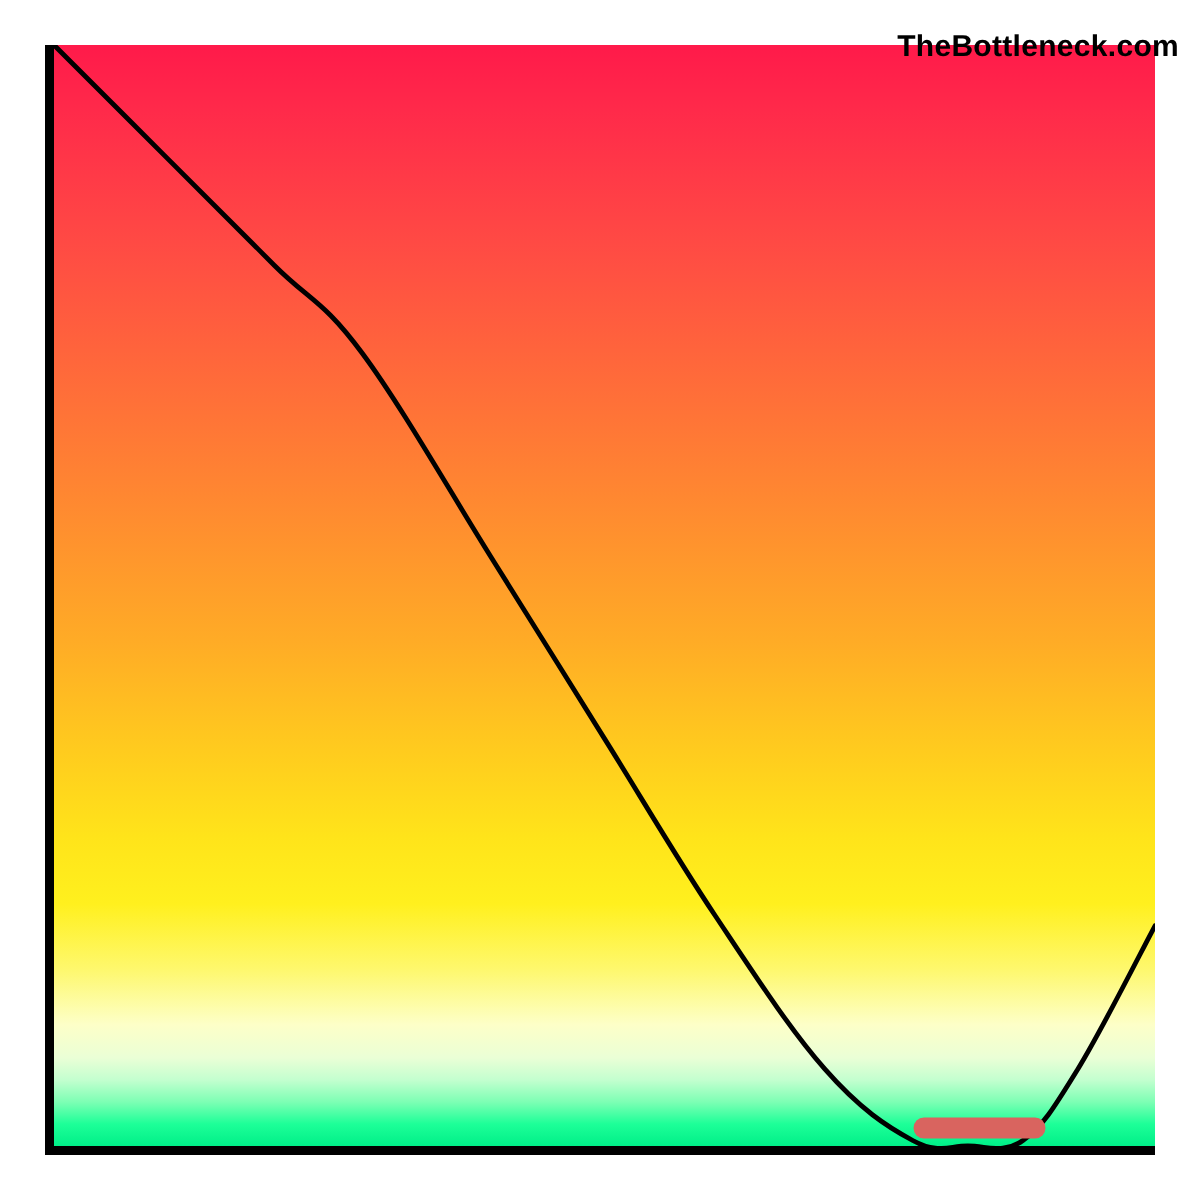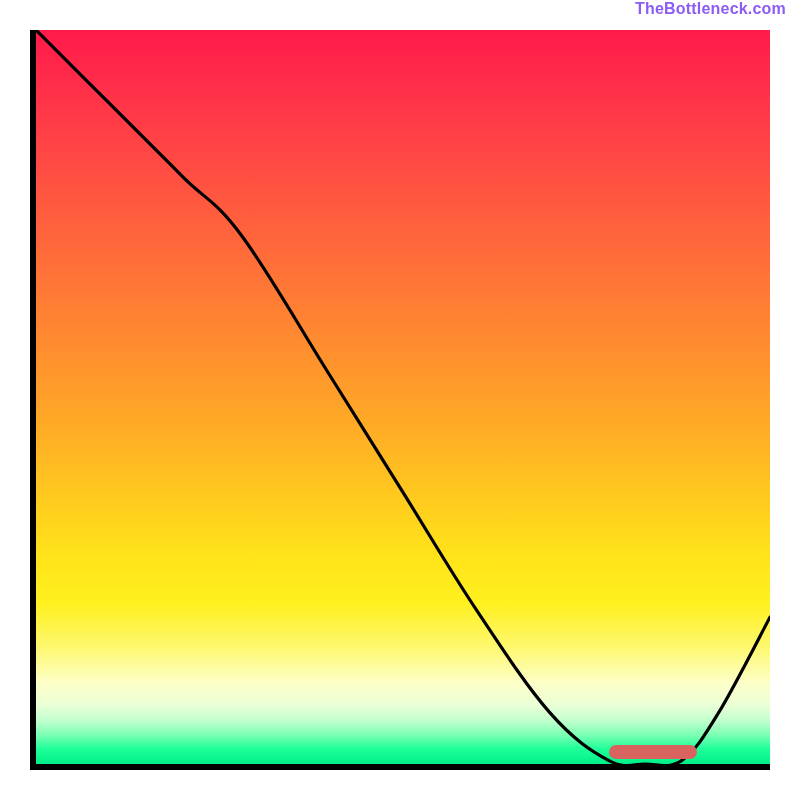--- a/index.html
+++ b/index.html
@@ -11,25 +11,25 @@
     font-family: Arial, Helvetica, sans-serif;
     overflow: hidden;
   }
   .frame {
     position: relative;
     width: 800px;
     height: 800px;
   }
   .watermark {
     position: absolute;
-    top: 0;
+    top: 20px;
     right: 14px;
-    font-size: 16px;
+    font-size: 20px;
     font-weight: 600;
-    color: #8b5cf6;
+    color: #000000;
     letter-spacing: 0.2px;
     z-index: 50;
   }
 
   
 
   .axis-v {
     position: absolute;
     left: 30px;
     top: 30px;

